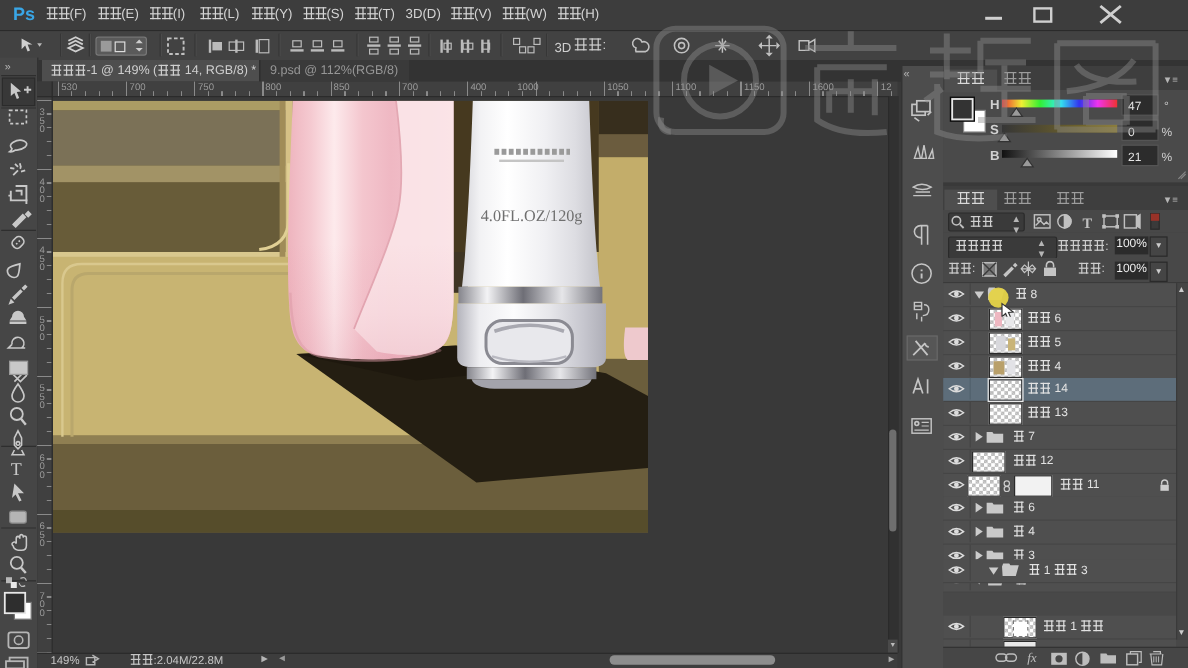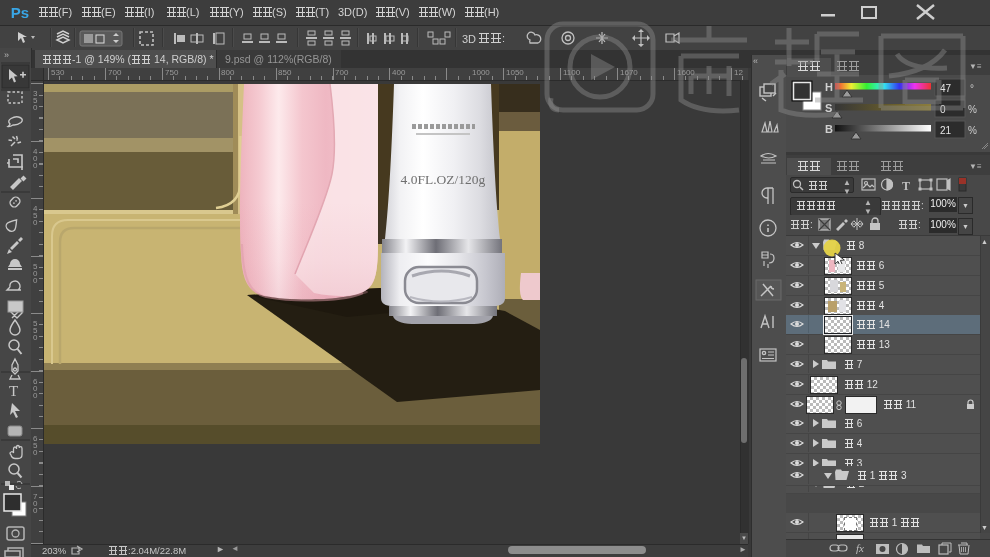--- a/index.html
+++ b/index.html
@@ -309,41 +309,41 @@
   <text x="399" y="100" font-size="13.5" fill="#6f6f6f" font-family="Liberation Serif" text-anchor="middle">4.0FL.OZ/120g</text>
 </svg>
 <div class="abs" id="hruler"></div>
 <div class="abs hlab" style="left:51px">530</div>
 <div class="abs hlab" style="left:108px">700</div>
 <div class="abs hlab" style="left:165px">750</div>
 <div class="abs hlab" style="left:221px">800</div>
 <div class="abs hlab" style="left:278px">850</div>
 <div class="abs hlab" style="left:335px">700</div>
 <div class="abs hlab" style="left:392px">400</div>
-<div class="abs hlab" style="left:472px">1000</div>
+<div class="abs hlab" style="left:431px">1000</div>
 <div class="abs hlab" style="left:506px">1050</div>
 <div class="abs hlab" style="left:563px">1100</div>
-<div class="abs hlab" style="left:620px">1670</div>
+<div class="abs hlab" style="left:620px">1150</div>
 <div class="abs hlab" style="left:677px">1600</div>
 <div class="abs hlab" style="left:734px">12</div>
 <div class="abs" id="vruler"></div>
 <div class="abs vlab" style="top:90px">3<br>5<br>0</div>
 <div class="abs vlab" style="top:148px">4<br>0<br>0</div>
 <div class="abs vlab" style="top:205px">4<br>5<br>0</div>
 <div class="abs vlab" style="top:263px">5<br>0<br>0</div>
 <div class="abs vlab" style="top:320px">5<br>5<br>0</div>
 <div class="abs vlab" style="top:378px">6<br>0<br>0</div>
 <div class="abs vlab" style="top:435px">6<br>5<br>0</div>
 <div class="abs vlab" style="top:493px">7<br>0<br>0</div>
 <div class="abs" id="rulcorner"></div>
 <div class="abs" id="vscroll"></div>
 <div class="abs" style="left:741px;top:358px;width:6px;height:85px;background:#6e6e6e;border-radius:3px"></div>
 <div class="abs" style="left:740px;top:533px;width:8px;height:11px;background:#4a4a4a;color:#bbb;font-size:6px;line-height:11px;text-align:center">▼</div>
 <div class="abs" id="statusbar"></div>
-<div class="abs" style="left:42px;top:545px;color:#c5c5c5;font-size:9.5px">203%</div>
+<div class="abs" style="left:42px;top:545px;color:#c5c5c5;font-size:9.5px">149%</div>
 <svg class="abs" style="left:70px;top:545px" width="16" height="11">
     <path d="M2 3 h7 v6 h-7 z M7 1 l5 3 l-5 3" fill="none" stroke="#b5b5b5" stroke-width="1.2"></path>
   </svg>
 <div class="abs" style="left:108px;top:545px;color:#c5c5c5;font-size:9.5px"><span class="c s"></span><span class="c s"></span>:2.04M/22.8M</div>
 <div class="abs" style="left:216px;top:544px;color:#b5b5b5;font-size:9px">►</div>
 <div class="abs" style="left:231px;top:544px;color:#999;font-size:8px">◄</div>
 <div class="abs" style="left:739px;top:545px;color:#aaa;font-size:8px">►</div>
 <div class="abs" style="left:508px;top:546px;width:138px;height:8px;background:#8d8d8d;border-radius:4px"></div>
 
 <div class="abs" id="pstrip"></div>

